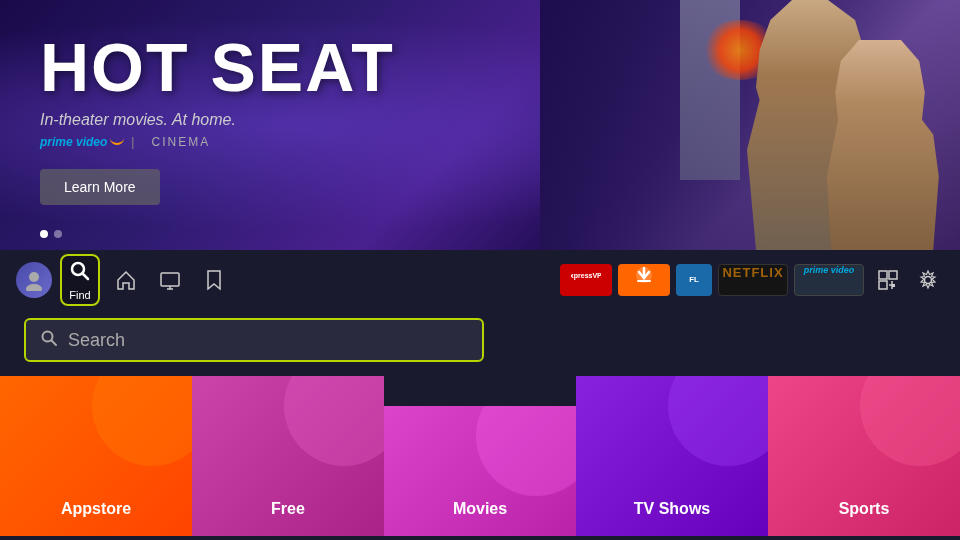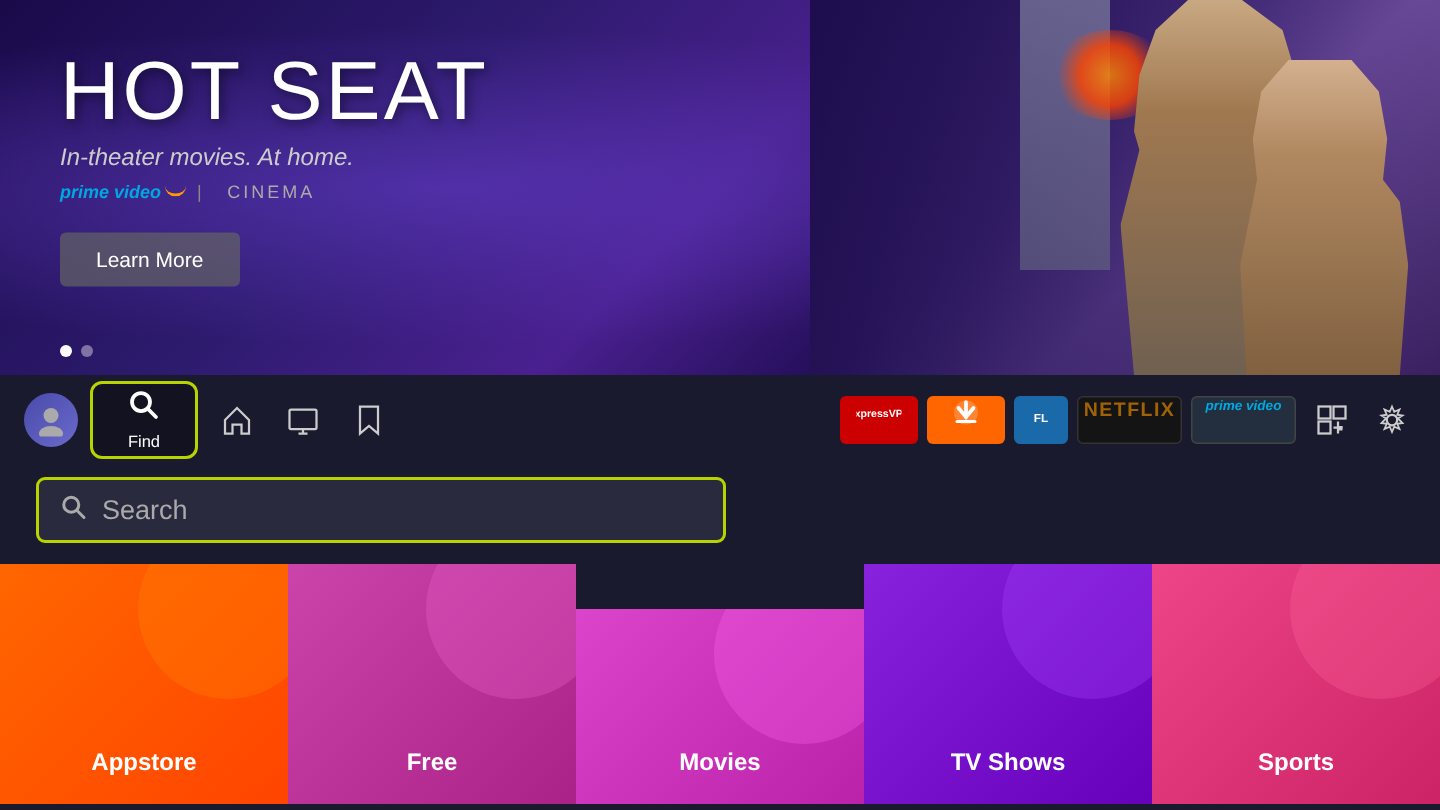--- a/index.html
+++ b/index.html
@@ -25,22 +25,22 @@
       top: 0; left: 0; right: 0; bottom: 0;
       background: radial-gradient(ellipse at 30% 50%, rgba(100,60,200,0.6) 0%, transparent 60%),
                   radial-gradient(ellipse at 70% 30%, rgba(60,30,120,0.4) 0%, transparent 50%);
     }
     .hero-content {
       position: absolute;
       top: 30px;
       left: 40px;
     }
     .hero-title {
-      font-size: 55px;
-      font-weight: 400;
+      font-size: 68px;
+      font-weight: 700;
       color: white;
       text-transform: uppercase;
       letter-spacing: 2px;
       text-shadow: 2px 2px 8px rgba(0,0,0,0.5);
       line-height: 1.1;
     }
     .hero-subtitle {
       font-size: 16px;
       color: #ccc;
       margin-top: 6px;
@@ -147,21 +147,21 @@
       align-items: center;
       justify-content: center;
       font-size: 18px;
       cursor: pointer;
     }
     .nav-find {
       display: flex;
       flex-direction: column;
       align-items: center;
       justify-content: center;
-      width: 72px;
+      width: 40px;
       height: 52px;
       border: 2px solid #b8d400;
       border-radius: 8px;
       cursor: pointer;
       background: rgba(0,0,0,0.3);
     }
     .nav-find-icon {
       font-size: 20px;
       color: white;
     }

